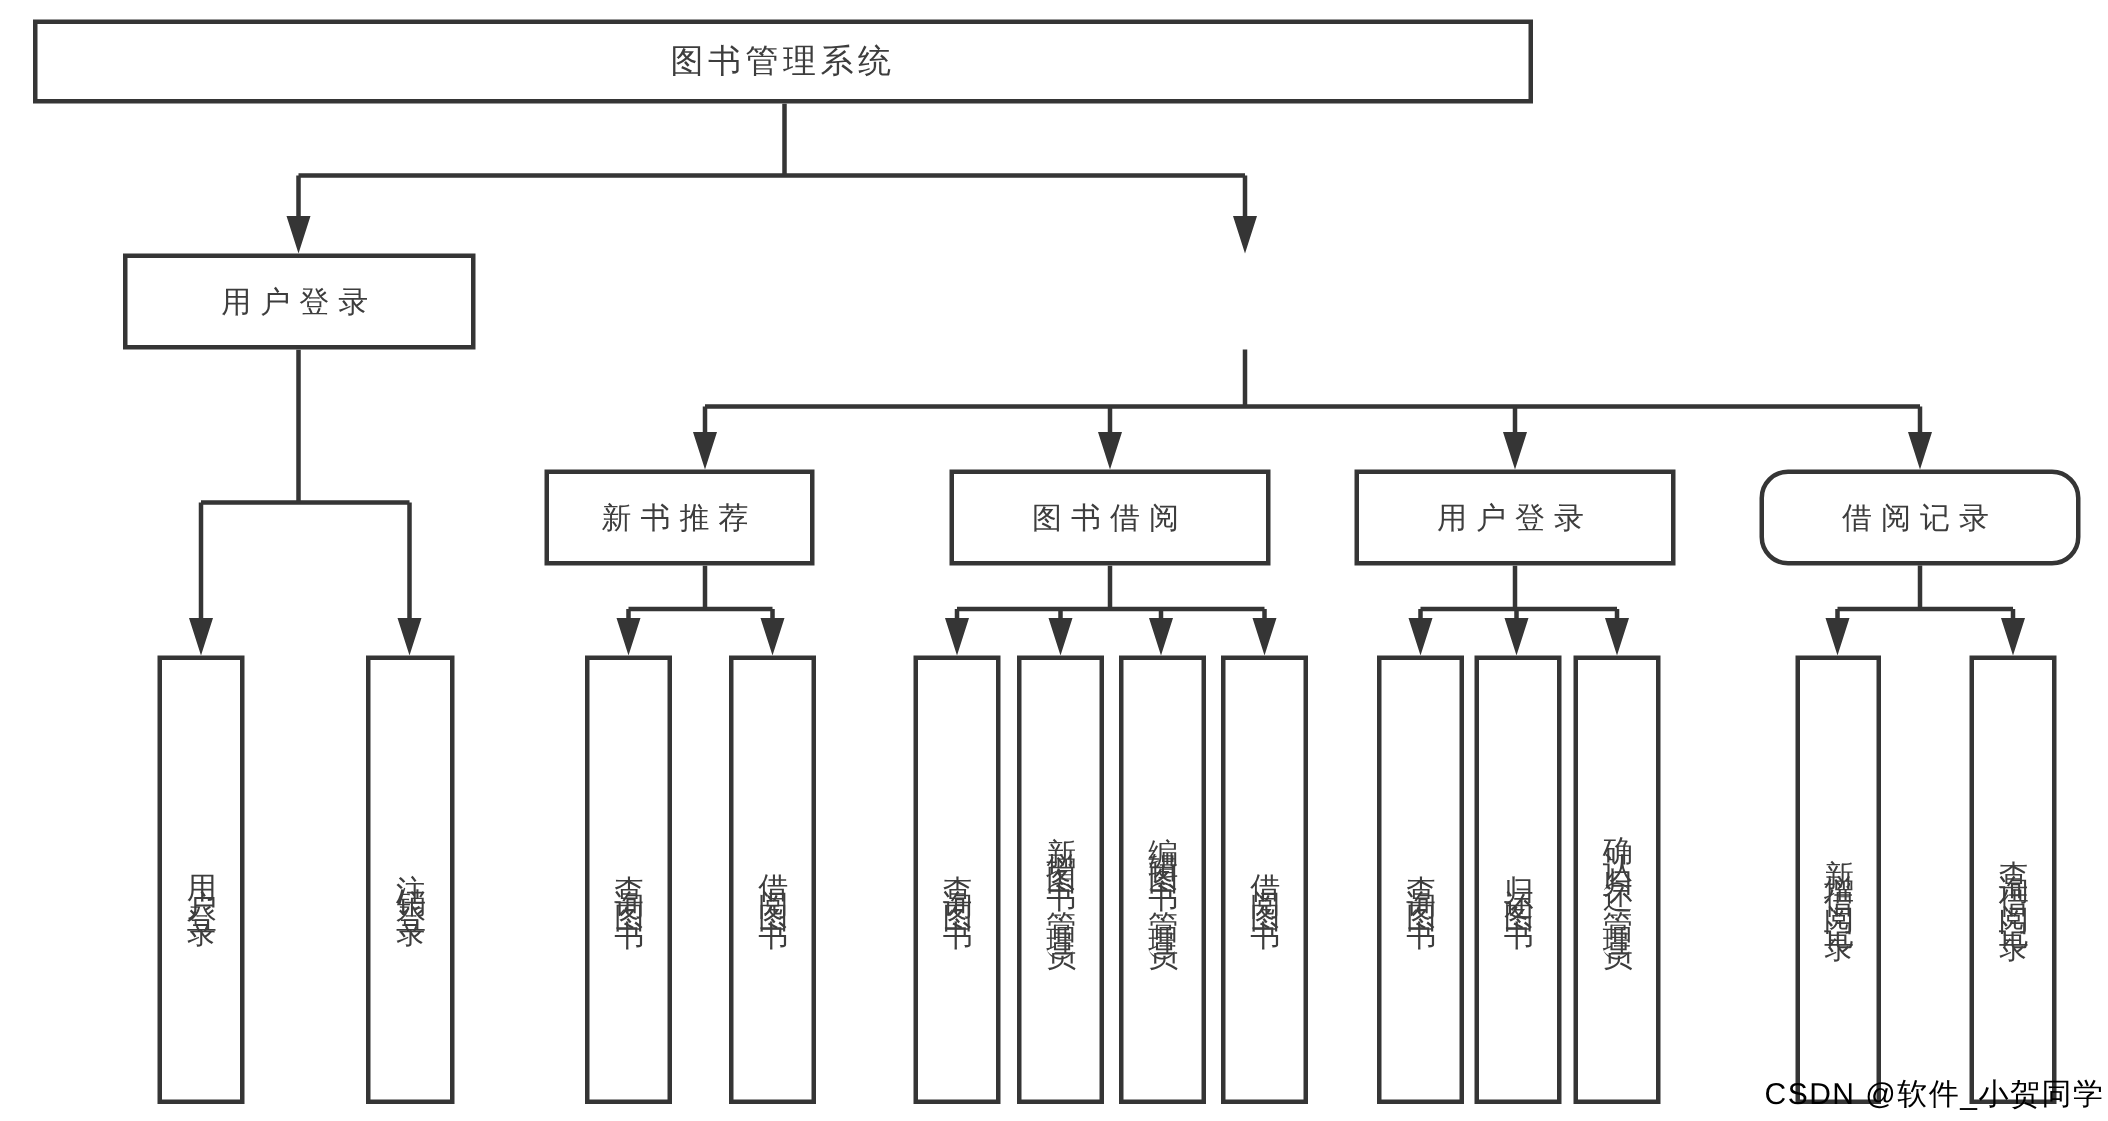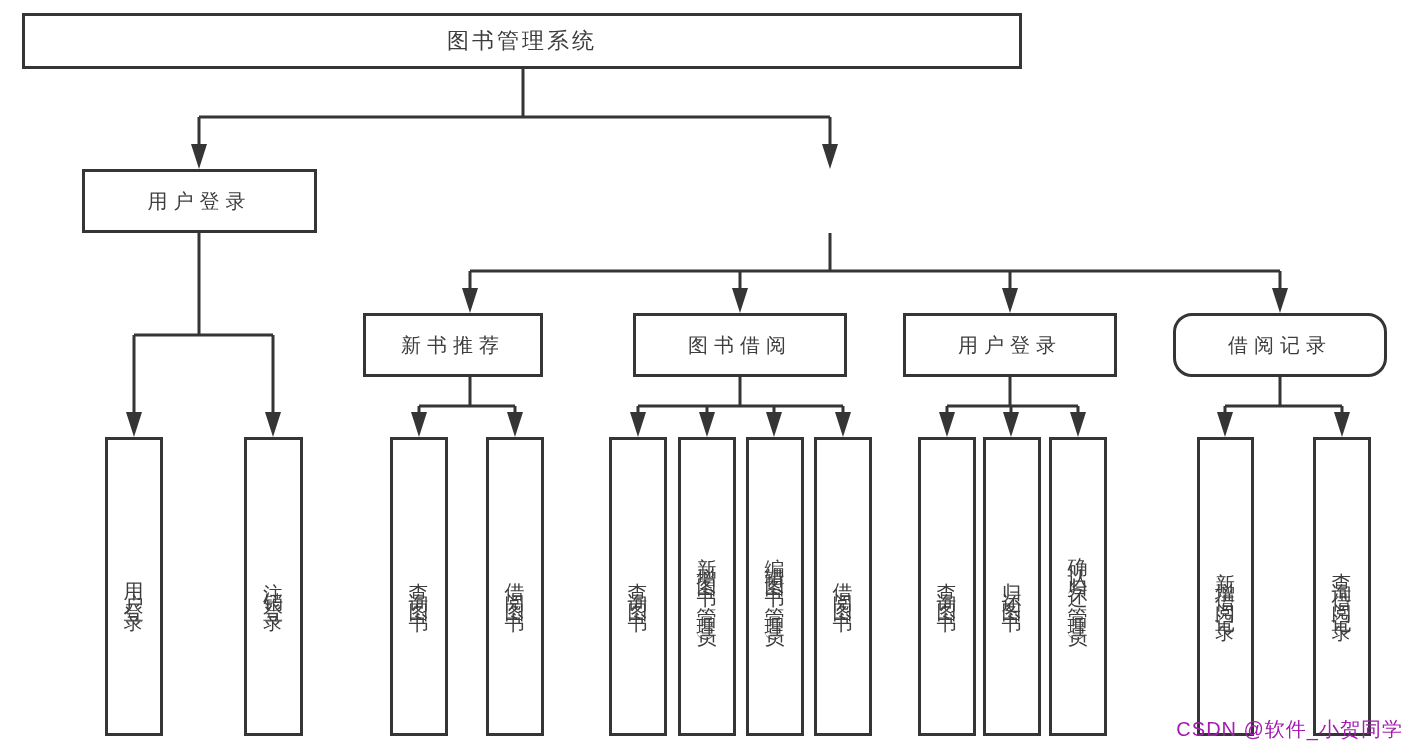--- a/index.html
+++ b/index.html
@@ -46,21 +46,21 @@
     text-orientation: mixed;
     font-size: 20px;
     letter-spacing: 10px;
     line-height: 1;
   }
   .watermark {
     position: absolute;
     right: 2px;
     bottom: 4px;
     font-size: 20px;
-    color: #a21caf;
+    color: #000000;
     letter-spacing: 1px;
     white-space: nowrap;
   }
 </style>
 </head>
 <body>
 
 <div class="canvas">
 
   <svg class="connectors" width="1405" height="747" viewBox="0 0 1405 747">

